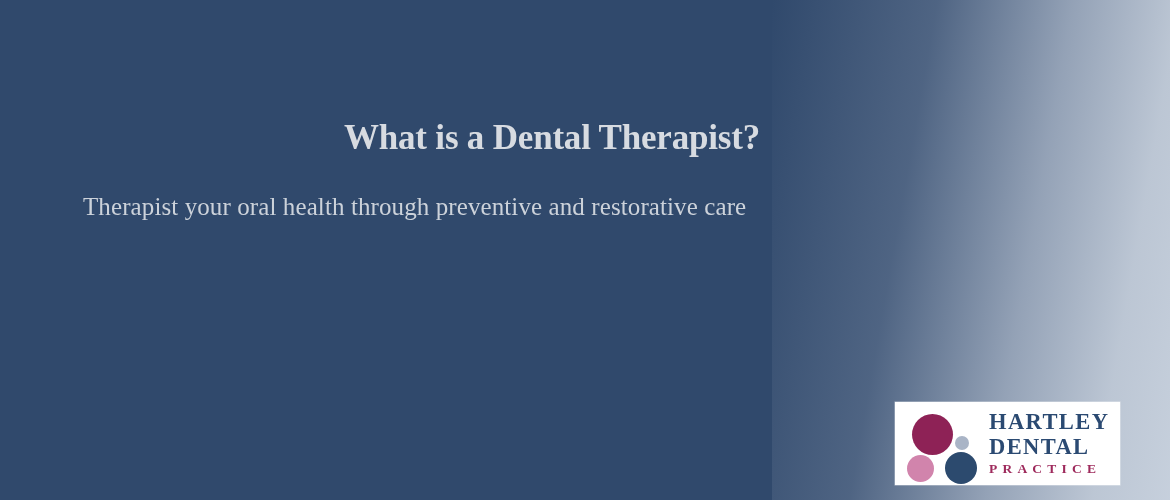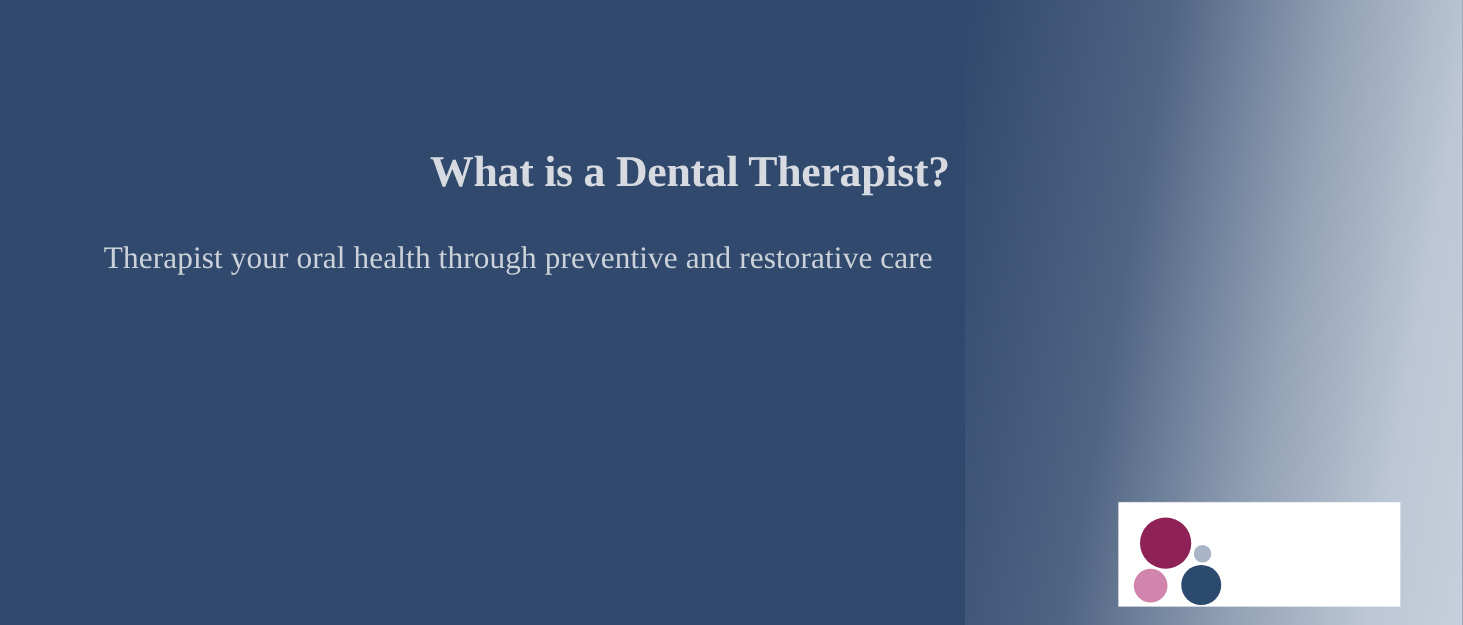--- a/index.html
+++ b/index.html
@@ -169,16 +169,21 @@
 
   <div class="logo-card" style="background: rgb(255, 255, 255);">
 
     <div class="logo-marks">
       <span class="dot dot-maroon" style="background: rgb(142, 34, 86);"></span>
       <span class="dot dot-smallgrey" style="background: rgb(169, 180, 198);"></span>
       <span class="dot dot-pink" style="background: rgb(209, 132, 172);"></span>
       <span class="dot dot-navy" style="background: rgb(44, 74, 110);"></span>
     </div>
 
+    <div class="logo-text">
+      <span class="logo-line1" style="color: rgb(43, 74, 114);">HARTLEY</span>
+      <span class="logo-line2" style="color: rgb(43, 74, 114);">DENTAL</span>
+      <span class="logo-line3" style="color: rgb(158, 42, 92);">PRACTICE</span>
+    </div>
 
   </div>
 
 </div>
 
 </body></html>

